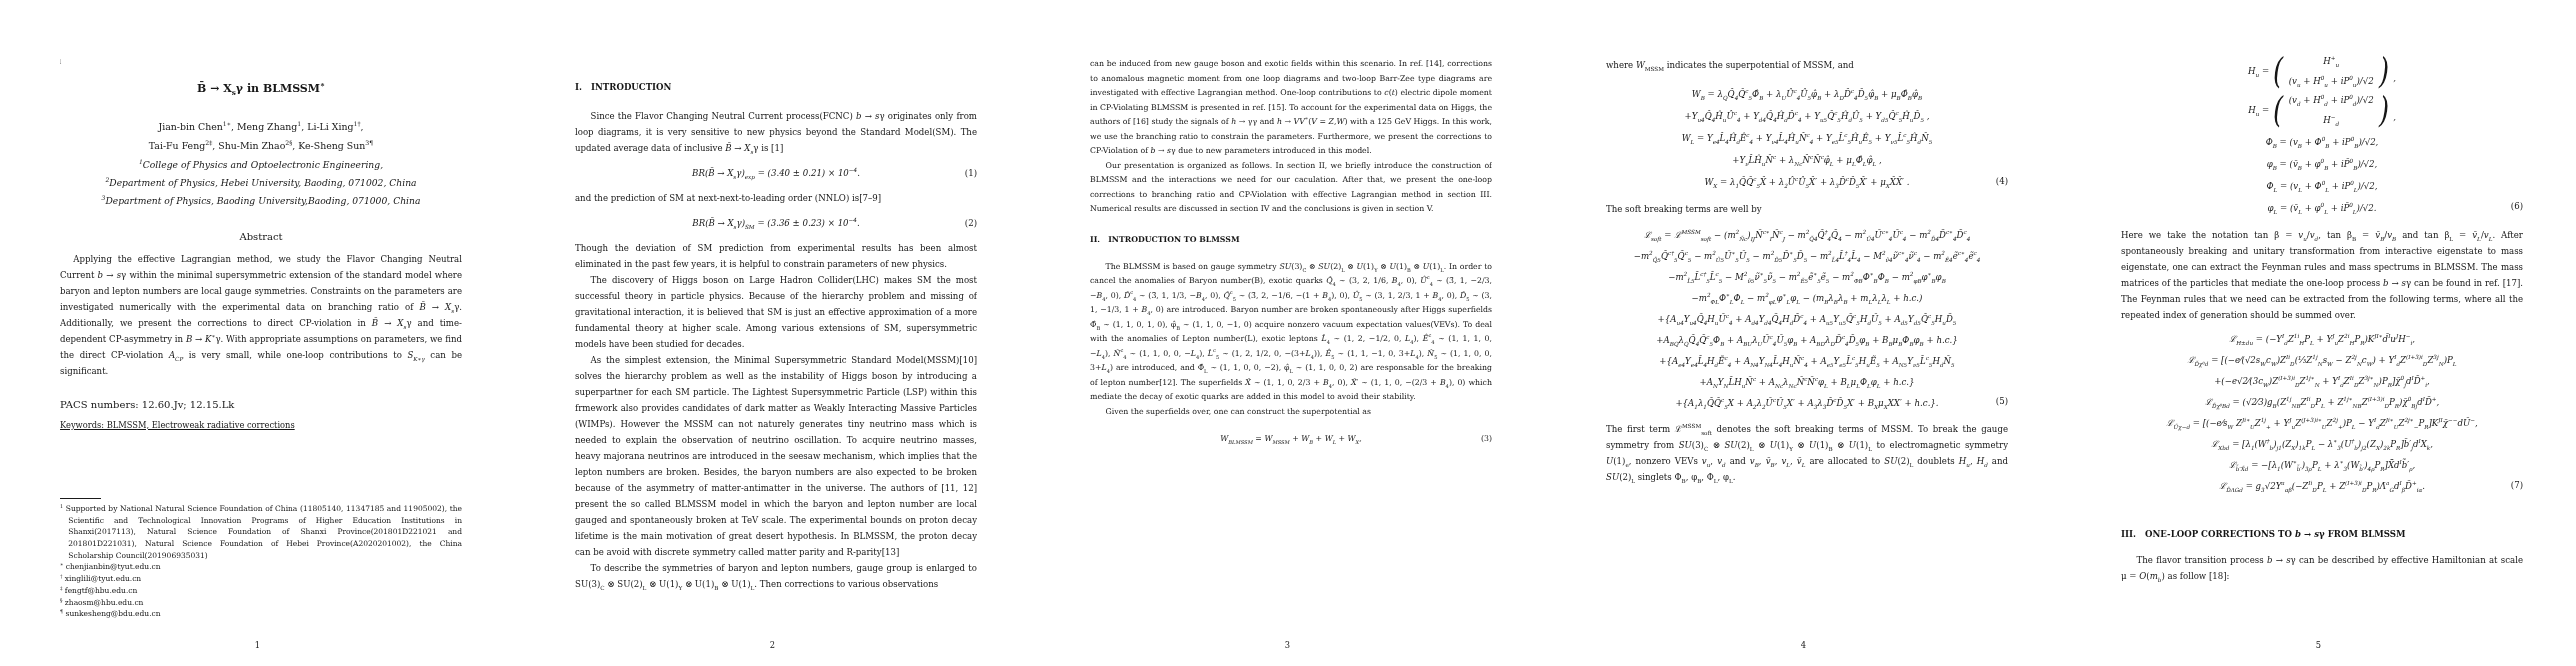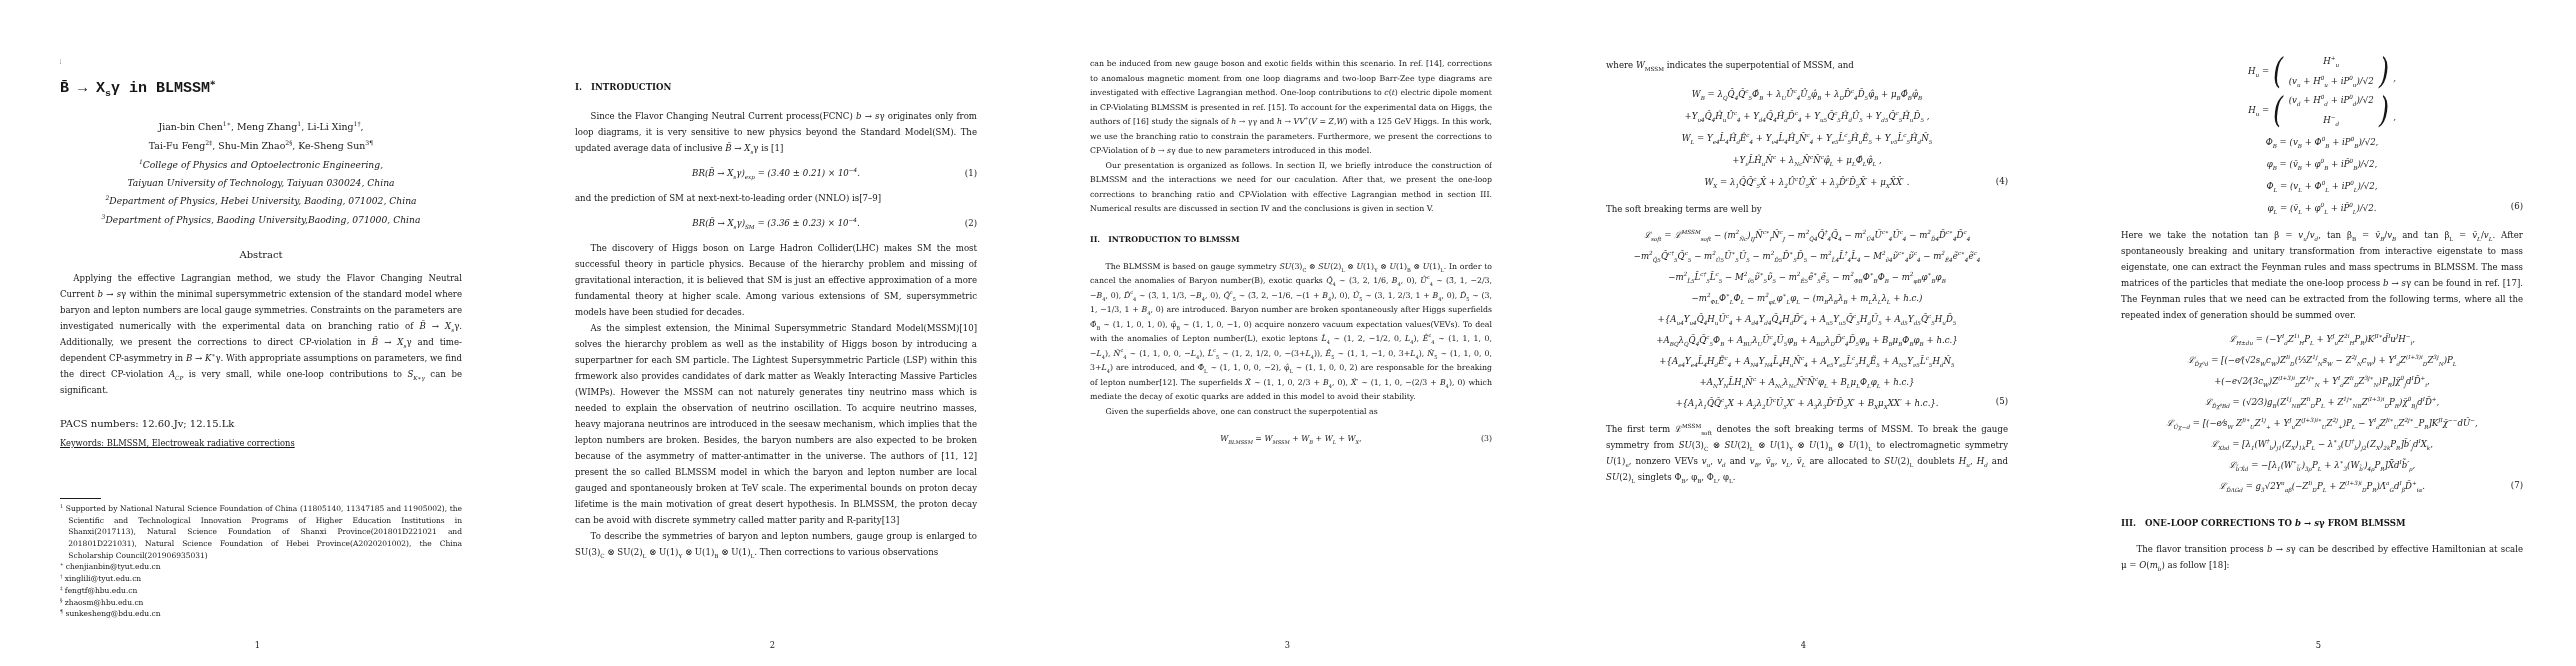--- a/index.html
+++ b/index.html
@@ -5,21 +5,21 @@
   html,body{margin:0;padding:0;background:#ffffff;}
   #canvas{position:relative;width:2576px;height:667px;background:#ffffff;overflow:hidden;
           font-family:"DejaVu Serif","Liberation Serif",serif;color:#161616;}
   .page{position:absolute;top:0;width:515px;height:667px;background:#ffffff;}
   .content{position:absolute;left:60px;right:53px;top:0;bottom:49px;overflow:hidden;
            font-size:8.6px;line-height:16px;text-align:justify;}
   .content.small{font-size:7.8px;line-height:14.5px;}
   p{margin:0;text-indent:15.6px;}
   p.noindent{text-indent:0;}
   .sechead{font-weight:bold;text-indent:0;text-align:left;}
-  .title{margin:81px 0 0;font-size:15px;font-weight:bold;line-height:16.7px;font-family:Liberation Mono, monospace;}
+  .title{margin:81px 0 0;text-align:center;font-size:11px;font-weight:bold;line-height:16.7px;}
   .authors{text-align:center;font-size:9.4px;line-height:19.5px;text-indent:0;}
   .auth1{margin-top:19px;}
   .affil{text-align:center;font-style:italic;font-size:9.2px;line-height:18.3px;text-indent:0;}
   .abshead{margin-top:18px;text-align:center;font-size:10px;text-indent:0;}
   .abstract{margin-top:6.7px;text-indent:13.3px;}
   .meta{margin-top:18px;text-indent:0;font-size:10px;text-align:left;}
   .meta2{margin-top:3.3px;text-indent:0;font-size:8.3px;text-align:left;text-decoration:underline;}
   .thanksmark{position:absolute;left:-2.2px;top:54px;font-size:6.7px;}
   .fnblock{position:absolute;left:60px;right:53px;bottom:47px;font-size:7.5px;line-height:11.7px;text-align:justify;}
   .fnrule{width:41px;border-top:0.8px solid #1a1a1a;margin-bottom:3.9px;}
@@ -47,21 +47,20 @@
 
   <div class="arxiv-banner">arXiv:2010.06132v1  [hep-ph]  13 Oct 2020</div>
 
   <div class="page" style="left:0px">
     <div class="content">
       <div class="thanksmark">1</div>
       <div class="title">B̄ → X<sub>s</sub>γ in BLMSSM<sup>∗</sup></div>
       <div class="authors auth1">Jian-bin Chen<sup>1∗</sup>, Meng Zhang<sup>1</sup>, Li-Li Xing<sup>1†</sup>,</div>
       <div class="authors">Tai-Fu Feng<sup>2‡</sup>, Shu-Min Zhao<sup>2§</sup>, Ke-Sheng Sun<sup>3¶</sup></div>
       <div class="affil"><sup>1</sup>College of Physics and Optoelectronic Engineering,</div>
-      <div class="affil">Taiyuan University of Technology, Taiyuan 030024, China</div>
       <div class="affil"><sup>2</sup>Department of Physics, Hebei University, Baoding, 071002, China</div>
       <div class="affil"><sup>3</sup>Department of Physics, Baoding University,Baoding, 071000, China</div>
       <div class="abshead">Abstract</div>
       <p class="abstract">Applying the effective Lagrangian method, we study the Flavor Changing Neutral Current <i>b</i> → <i>s</i>γ within the minimal supersymmetric extension of the standard model where baryon and lepton numbers are local gauge symmetries. Constraints on the parameters are investigated numerically with the experimental data on branching ratio of <i>B̄</i> → <i>X<sub>s</sub></i>γ. Additionally, we present the corrections to direct CP-violation in <i>B̄</i> → <i>X<sub>s</sub></i>γ and time-dependent CP-asymmetry in <i>B</i> → <i>K</i><sup>∗</sup>γ. With appropriate assumptions on parameters, we find the direct CP-violation <i>A<sub>CP</sub></i> is very small, while one-loop contributions to <i>S<sub>K∗γ</sub></i> can be significant.</p>
       <div class="meta">PACS numbers: 12.60.Jv; 12.15.Lk</div>
       <div class="meta2">Keywords: BLMSSM, Electroweak radiative corrections</div>
     </div>
     <div class="fnblock">
       <div class="fnrule"></div>
       <div class="fn"><sup>1</sup> Supported by National Natural Science Foundation of China (11805140, 11347185 and 11905002), the Scientific and Technological Innovation Programs of Higher Education Institutions in Shanxi(2017113), Natural Science Foundation of Shanxi Province(201801D221021 and 201801D221031), Natural Science Foundation of Hebei Province(A2020201002), the China Scholarship Council(201906935031)</div>
@@ -80,34 +79,35 @@
       <p style="margin-top:13.3px">Since the Flavor Changing Neutral Current process(FCNC) <i>b</i> → <i>s</i>γ originates only from loop diagrams, it is very sensitive to new physics beyond the Standard Model(SM). The updated average data of inclusive <i>B̄</i> → <i>X<sub>s</sub></i>γ is [1]</p>
       <div class="eqrow">
         <span>BR(B̄ → X<sub>s</sub>γ)<sub>exp</sub> = (3.40 ± 0.21) × 10<sup>−4</sup>.</span>
         <span class="eqno">(1)</span>
       </div>
       <p class="noindent">and the prediction of SM at next-next-to-leading order (NNLO) is[7–9]</p>
       <div class="eqrow">
         <span>BR(B̄ → X<sub>s</sub>γ)<sub>SM</sub> = (3.36 ± 0.23) × 10<sup>−4</sup>.</span>
         <span class="eqno">(2)</span>
       </div>
+      <p class="noindent">Though the deviation of SM prediction from experimental results has been almost eliminated in the past few years, it is helpful to constrain parameters of new physics.</p>
       <p>The discovery of Higgs boson on Large Hadron Collider(LHC) makes SM the most successful theory in particle physics. Because of the hierarchy problem and missing of gravitational interaction, it is believed that SM is just an effective approximation of a more fundamental theory at higher scale. Among various extensions of SM, supersymmetric models have been studied for decades.</p>
       <p>As the simplest extension, the Minimal Supersymmetric Standard Model(MSSM)[10] solves the hierarchy problem as well as the instability of Higgs boson by introducing a superpartner for each SM particle. The Lightest Supersymmetric Particle (LSP) within this frmework also provides candidates of dark matter as Weakly Interacting Massive Particles (WIMPs). However the MSSM can not naturely generates tiny neutrino mass which is needed to explain the observation of neutrino oscillation. To acquire neutrino masses, heavy majorana neutrinos are introduced in the seesaw mechanism, which implies that the lepton numbers are broken. Besides, the baryon numbers are also expected to be broken because of the asymmetry of matter-antimatter in the universe. The authors of [11, 12] present the so called BLMSSM model in which the baryon and lepton number are local gauged and spontaneously broken at TeV scale. The experimental bounds on proton decay lifetime is the main motivation of great desert hypothesis. In BLMSSM, the proton decay can be avoid with discrete symmetry called matter parity and R-parity[13]</p>
       <p>To describe the symmetries of baryon and lepton numbers, gauge group is enlarged to SU(3)<sub>C</sub> ⊗ SU(2)<sub>L</sub> ⊗ U(1)<sub>Y</sub> ⊗ U(1)<sub>B</sub> ⊗ U(1)<sub>L</sub>. Then corrections to various observations</p>
     </div>
     <div class="pageno">2</div>
   </div>
 
   <div class="page" style="left:1030px">
     <div class="content small">
       <p class="noindent" style="margin-top:57px">can be induced from new gauge boson and exotic fields within this scenario. In ref. [14], corrections to anomalous magnetic moment from one loop diagrams and two-loop Barr-Zee type diagrams are investigated with effective Lagrangian method. One-loop contributions to <i>c</i>(<i>t</i>) electric dipole moment in CP-Violating BLMSSM is presented in ref. [15]. To account for the experimental data on Higgs, the authors of [16] study the signals of <i>h</i> → γγ and <i>h</i> → <i>VV</i><sup>∗</sup>(<i>V</i> = <i>Z</i>,<i>W</i>) with a 125 GeV Higgs. In this work, we use the branching ratio to constrain the parameters. Furthermore, we present the corrections to CP-Violation of <i>b</i> → <i>s</i>γ due to new parameters introduced in this model.</p>
       <p>Our presentation is organized as follows. In section II, we briefly introduce the construction of BLMSSM and the interactions we need for our caculation. After that, we present the one-loop corrections to branching ratio and CP-Violation with effective Lagrangian method in section III. Numerical results are discussed in section IV and the conclusions is given in section V.</p>
       <p class="sechead" style="margin:16.7px 0 12.2px">II.&nbsp;&nbsp;&nbsp;INTRODUCTION TO BLMSSM</p>
       <p>The BLMSSM is based on gauge symmetry <i>SU</i>(3)<sub>C</sub> ⊗ <i>SU</i>(2)<sub>L</sub> ⊗ <i>U</i>(1)<sub>Y</sub> ⊗ <i>U</i>(1)<sub>B</sub> ⊗ <i>U</i>(1)<sub>L</sub>. In order to cancel the anomalies of Baryon number(B), exotic quarks <i>Q̂</i><sub>4</sub> ∼ (3, 2, 1/6, <i>B</i><sub>4</sub>, 0), <i>Û</i><sup>c</sup><sub>4</sub> ∼ (3̄, 1, −2/3, −<i>B</i><sub>4</sub>, 0), <i>D̂</i><sup>c</sup><sub>4</sub> ∼ (3̄, 1, 1/3, −<i>B</i><sub>4</sub>, 0), <i>Q̂</i><sup>c</sup><sub>5</sub> ∼ (3̄, 2, −1/6, −(1 + <i>B</i><sub>4</sub>), 0), <i>Û</i><sub>5</sub> ∼ (3, 1, 2/3, 1 + <i>B</i><sub>4</sub>, 0), <i>D̂</i><sub>5</sub> ∼ (3, 1, −1/3, 1 + <i>B</i><sub>4</sub>, 0) are introduced. Baryon number are broken spontaneously after Higgs superfields Φ̂<sub>B</sub> ∼ (1, 1, 0, 1, 0), φ̂<sub>B</sub> ∼ (1, 1, 0, −1, 0) acquire nonzero vacuum expectation values(VEVs). To deal with the anomalies of Lepton number(L), exotic leptons <i>L̂</i><sub>4</sub> ∼ (1, 2, −1/2, 0, <i>L</i><sub>4</sub>), <i>Ê</i><sup>c</sup><sub>4</sub> ∼ (1, 1, 1, 0, −<i>L</i><sub>4</sub>), <i>N̂</i><sup>c</sup><sub>4</sub> ∼ (1, 1, 0, 0, −<i>L</i><sub>4</sub>), <i>L̂</i><sup>c</sup><sub>5</sub> ∼ (1, 2, 1/2, 0, −(3+<i>L</i><sub>4</sub>)), <i>Ê</i><sub>5</sub> ∼ (1, 1, −1, 0, 3+<i>L</i><sub>4</sub>), <i>N̂</i><sub>5</sub> ∼ (1, 1, 0, 0, 3+<i>L</i><sub>4</sub>) are introduced, and Φ̂<sub>L</sub> ∼ (1, 1, 0, 0, −2), φ̂<sub>L</sub> ∼ (1, 1, 0, 0, 2) are responsable for the breaking of lepton number[12]. The superfields <i>X̂</i> ∼ (1, 1, 0, 2/3 + <i>B</i><sub>4</sub>, 0), <i>X̂</i>′ ∼ (1, 1, 0, −(2/3 + <i>B</i><sub>4</sub>), 0) which mediate the decay of exotic quarks are added in this model to avoid their stability.</p>
-      <p>Given the superfields above, one can construct the superpotential as</p>
+      <p>Given the superfields over, one can construct the superpotential as</p>
       <div class="eqrow" style="margin-top:12.2px">
         <span>W<sub>BLMSSM</sub> = W<sub>MSSM</sub> + W<sub>B</sub> + W<sub>L</sub> + W<sub>X</sub>,</span>
         <span class="eqno">(3)</span>
       </div>
     </div>
     <div class="pageno">3</div>
   </div>
 
   <div class="page" style="left:1546px">
     <div class="content">
@@ -172,20 +172,20 @@
         <div class="el tight">ℒ<sub>H±du</sub> = (−Y<sup>I</sup><sub>d</sub>Z<sup>1i</sup><sub>H</sub>P<sub>L</sub> + Y<sup>J</sup><sub>u</sub>Z<sup>2i</sup><sub>H</sub>P<sub>R</sub>)K<sup>JI∗</sup>d̄<sup>I</sup>u<sup>J</sup>H<sup>−</sup><sub>i</sub>,</div>
         <div class="el tight">ℒ<sub>D̃χ⁰d</sub> = [(−e⁄(√2s<sub>W</sub>c<sub>W</sub>)Z<sup>Ii</sup><sub>D</sub>(⅓Z<sup>1j</sup><sub>N</sub>s<sub>W</sub> − Z<sup>2j</sup><sub>N</sub>c<sub>W</sub>) + Y<sup>I</sup><sub>d</sub>Z<sup>(I+3)i</sup><sub>D</sub>Z<sup>3j</sup><sub>N</sub>)P<sub>L</sub></div>
         <div class="el tight">+(−e√2⁄(3c<sub>W</sub>)Z<sup>(I+3)i</sup><sub>D</sub>Z<sup>1j∗</sup><sub>N</sub> + Y<sup>I</sup><sub>d</sub>Z<sup>Ii</sup><sub>D</sub>Z<sup>3j∗</sup><sub>N</sub>)P<sub>R</sub>]χ̄<sup>0</sup><sub>j</sub>d<sup>I</sup>D̃<sup>+</sup><sub>i</sub>,</div>
         <div class="el tight">ℒ<sub>D̃χ⁰Bd</sub> = (√2⁄3)g<sub>B</sub>(Z<sup>1j</sup><sub>NB</sub>Z<sup>Ii</sup><sub>D</sub>P<sub>L</sub> + Z<sup>1j∗</sup><sub>NB</sub>Z<sup>(I+3)i</sup><sub>D</sub>P<sub>R</sub>)χ̄<sup>0</sup><sub>Bj</sub>d<sup>I</sup>D̃<sup>+</sup>,</div>
         <div class="el tight">ℒ<sub>Ũχ−d</sub> = [(−e⁄s<sub>W</sub> Z<sup>Ji∗</sup><sub>U</sub>Z<sup>1j</sup><sub>+</sub> + Y<sup>J</sup><sub>u</sub>Z<sup>(J+3)i∗</sup><sub>U</sub>Z<sup>2j</sup><sub>+</sub>)P<sub>L</sub> − Y<sup>I</sup><sub>d</sub>Z<sup>Ji∗</sup><sub>U</sub>Z<sup>2j∗</sup><sub>−</sub>P<sub>R</sub>]K<sup>JI</sup>χ̄<sup>−−</sup>dŨ<sup>−</sup>,</div>
         <div class="el tight">ℒ<sub>Xbd</sub> = [λ<sub>1</sub>(W<sup>†</sup><sub>b</sub>)<sub>j1</sub>(Z<sub>X</sub>)<sub>1k</sub>P<sub>L</sub> − λ<sup>∗</sup><sub>3</sub>(U<sup>†</sup><sub>b</sub>)<sub>j2</sub>(Z<sub>X</sub>)<sub>2k</sub>P<sub>R</sub>]b̄′<sub>j</sub>d<sup>I</sup>X<sub>k</sub>,</div>
         <div class="el tight">ℒ<sub>b̃′X̃d</sub> = −[λ<sub>1</sub>(W<sup>∗</sup><sub>b̃′</sub>)<sub>3ρ</sub>P<sub>L</sub> + λ<sup>∗</sup><sub>3</sub>(W<sub>b̃′</sub>)<sub>4ρ</sub>P<sub>R</sub>]X̃̄d<sup>I</sup>b̃′<sub>ρ</sub>,</div>
         <div class="el tight">ℒ<sub>D̃ΛGd</sub> = g<sub>3</sub>√2Y<sup>a</sup><sub>αβ</sub>(−Z<sup>Ii</sup><sub>D</sub>P<sub>L</sub> + Z<sup>(I+3)i</sup><sub>D</sub>P<sub>R</sub>)Λ̄<sup>a</sup><sub>G</sub>d<sup>I</sup><sub>β</sub>D̃<sup>+</sup><sub>iα</sub>.</div>
         <span class="eqno">(7)</span>
       </div>
-      <p class="sechead" style="margin-top:18px">III.&nbsp;&nbsp;&nbsp;ONE-LOOP CORRECTIONS TO <i>b</i> → <i>s</i>γ FROM BLMSSM</p>
+      <p class="sechead" style="margin-top:29px">III.&nbsp;&nbsp;&nbsp;ONE-LOOP CORRECTIONS TO <i>b</i> → <i>s</i>γ FROM BLMSSM</p>
       <p style="margin-top:10px">The flavor transition process <i>b</i> → <i>s</i>γ can be described by effective Hamiltonian at scale μ = <i>O</i>(<i>m<sub>b</sub></i>) as follow [18]:</p>
     </div>
     <div class="pageno">5</div>
   </div>
 
 </div>
 
 
 </body></html>

